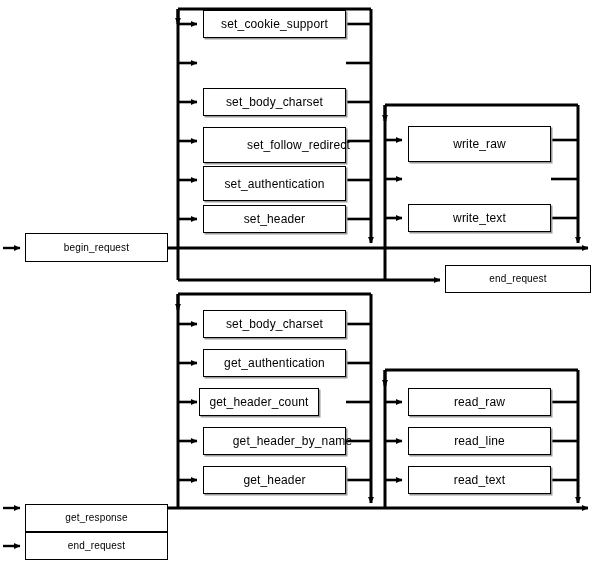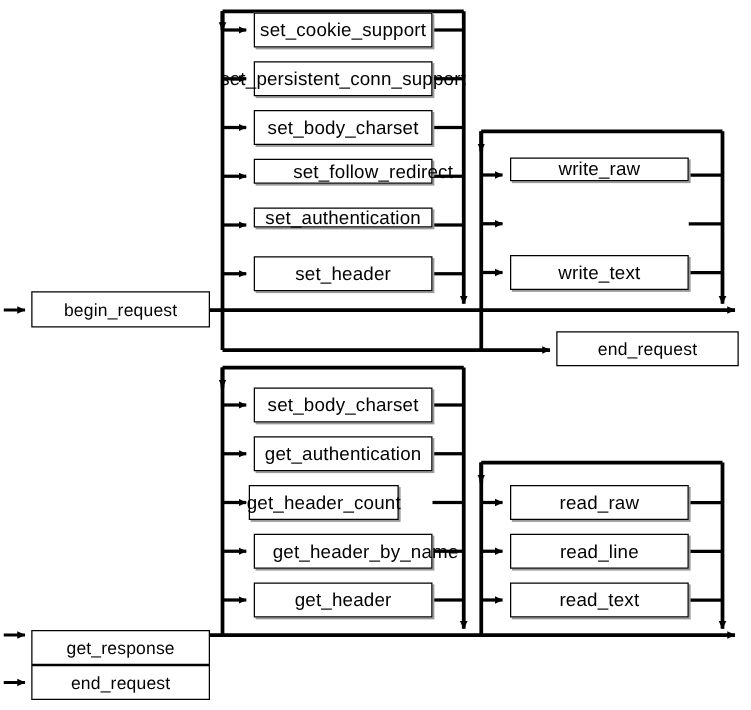--- a/index.html
+++ b/index.html
@@ -35,28 +35,28 @@
     display: flex;
     align-items: center;
     justify-content: center;
     z-index: 5;
   }
   .node-box.plain {
     box-shadow: none;
   }
   .node-label {
     font-family: "Liberation Sans", sans-serif;
-    font-size: 15px;
+    font-size: 12px;
     color: #000000;
     letter-spacing: 0.15px;
     white-space: nowrap;
     line-height: 1;
   }
   .node-box.entry .node-label {
-    font-size: 14px;
+    font-size: 10px;
   }
 </style>
 </head>
 <body>
 
 <div id="diagram-root">
 
   <svg id="wires" viewBox="0 0 601 568" xmlns="http://www.w3.org/2000/svg">
     <defs>
       <marker id="ah" markerWidth="7" markerHeight="7" refX="6.2" refY="3.5" orient="auto" markerUnits="userSpaceOnUse">
@@ -166,37 +166,34 @@
     <span class="node-label">get_response</span>
   </div>
 
   <div class="node-box entry plain" style="left:25px;top:532px;width:143px;height:28px;">
     <span class="node-label">end_request</span>
   </div>
 
   <div class="node-box" style="left:203px;top:10px;width:143px;height:28px;">
     <span class="node-label">set_cookie_support</span>
   </div>
-  <div class="node-box" style="left:203px;top:49px;width:143px;height:28px;">
-    <span class="node-label">set_persistent_conn_support</span>
-  </div>
   <div class="node-box" style="left:203px;top:88px;width:143px;height:28px;">
     <span class="node-label">set_body_charset</span>
   </div>
-  <div class="node-box" style="left:203px;top:127px;width:143px;height:20px;padding-left:48px;">
+  <div class="node-box" style="left:203px;top:127px;width:143px;height:36px;padding-left:48px;">
     <span class="node-label">set_follow_redirect</span>
   </div>
-  <div class="node-box" style="left:203px;top:166px;width:143px;height:16px;">
+  <div class="node-box" style="left:203px;top:166px;width:143px;height:35px;">
     <span class="node-label">set_authentication</span>
   </div>
   <div class="node-box" style="left:203px;top:205px;width:143px;height:28px;">
     <span class="node-label">set_header</span>
   </div>
 
-  <div class="node-box" style="left:408px;top:126px;width:143px;height:19px;">
+  <div class="node-box" style="left:408px;top:126px;width:143px;height:36px;">
     <span class="node-label">write_raw</span>
   </div>
   <div class="node-box" style="left:408px;top:204px;width:143px;height:28px;">
     <span class="node-label">write_text</span>
   </div>
 
   <div class="node-box" style="left:203px;top:310px;width:143px;height:28px;">
     <span class="node-label">set_body_charset</span>
   </div>
   <div class="node-box" style="left:203px;top:349px;width:143px;height:28px;">

